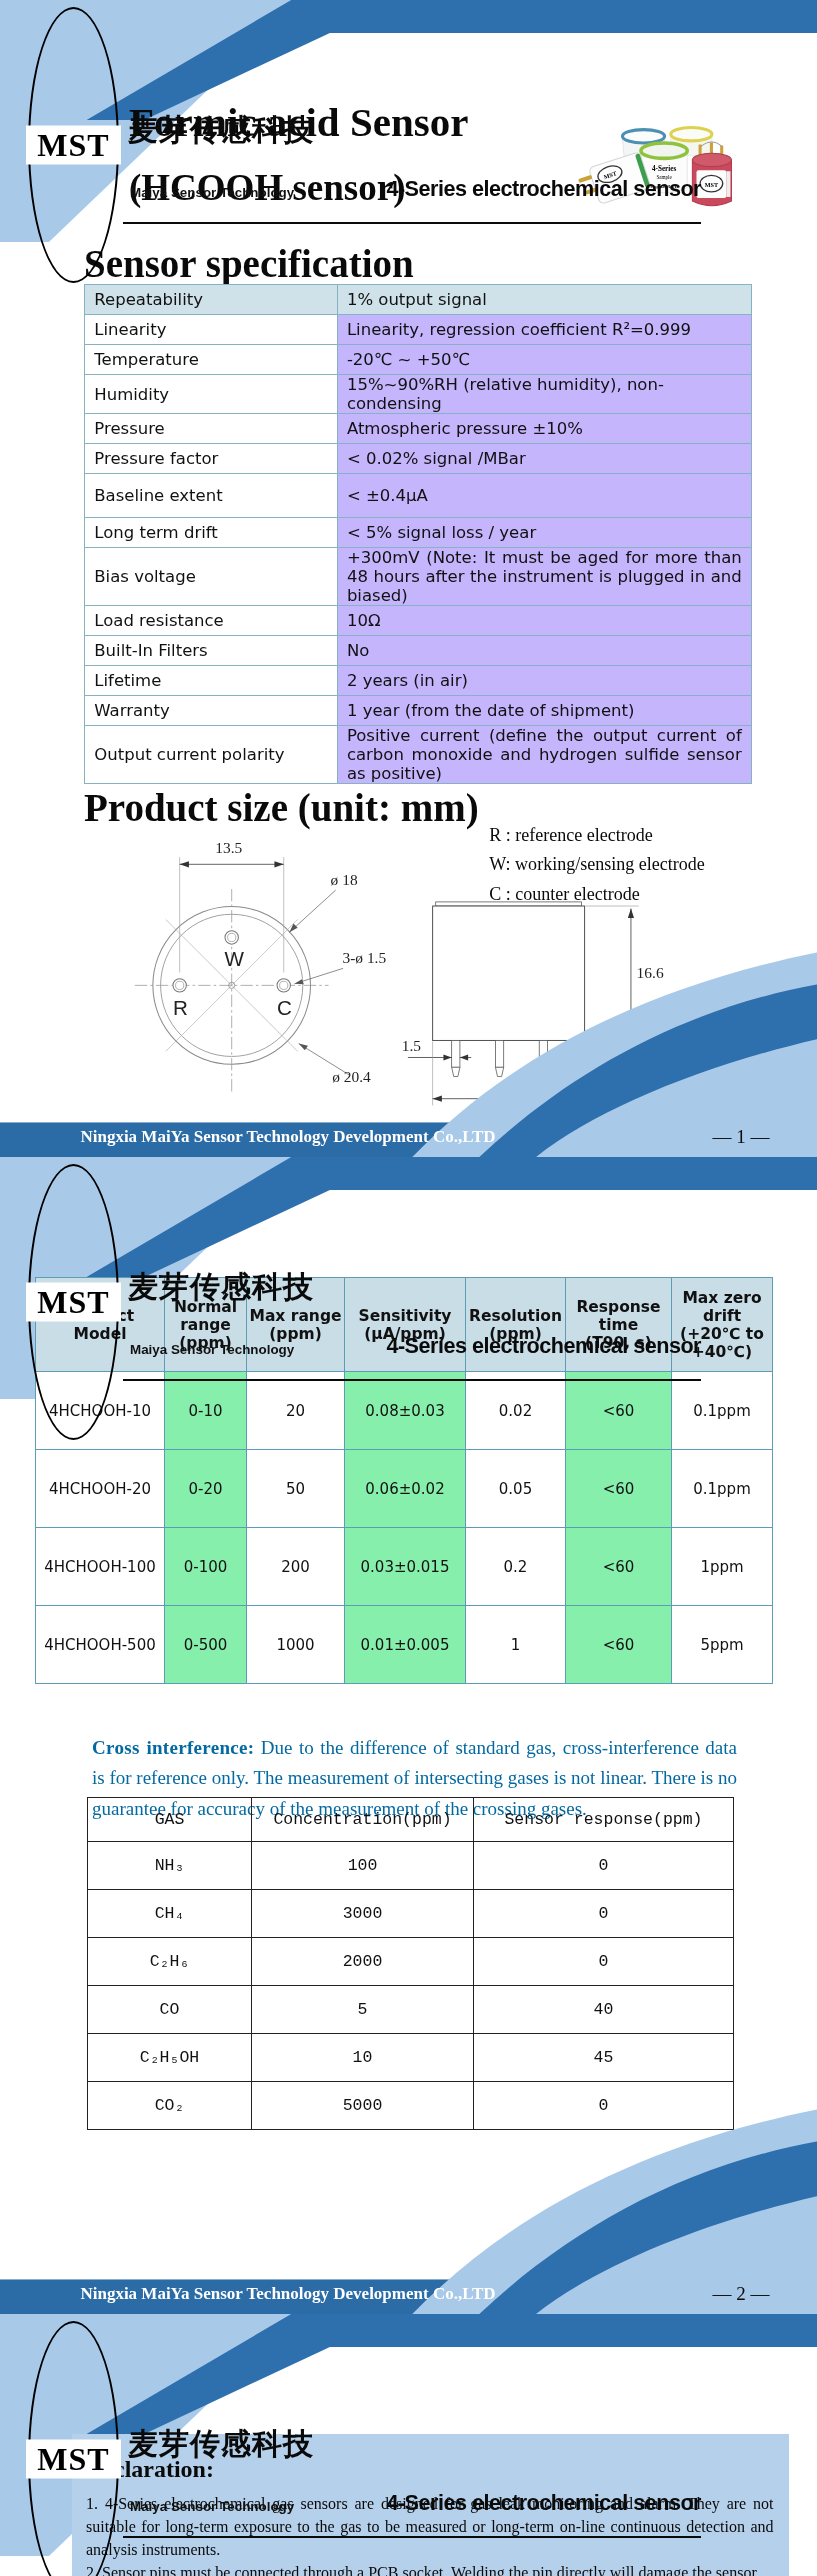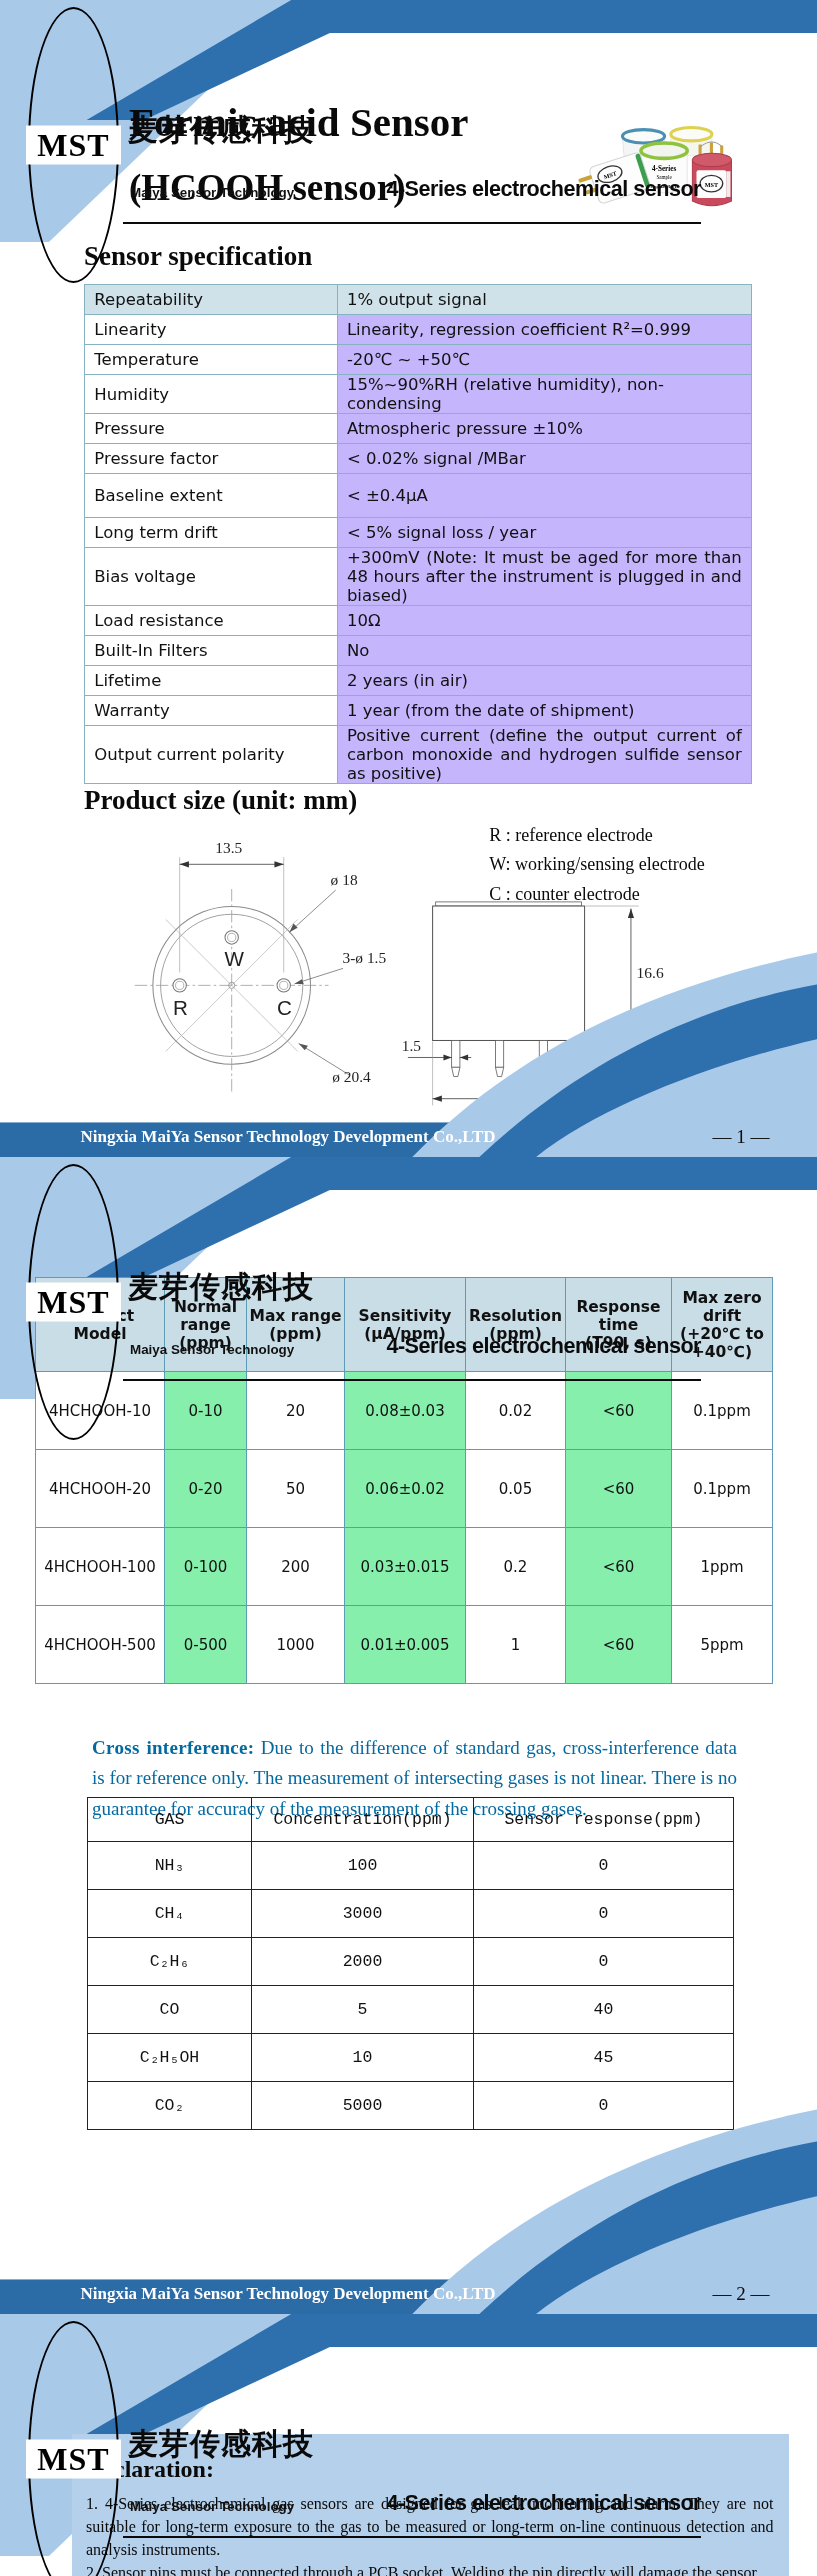--- a/index.html
+++ b/index.html
@@ -22,21 +22,21 @@
   
   .fart{left:0;bottom:0;width:818px;height:214px;}
   .fco{left:77px;top:1127px;width:422px;text-align:center;font-family:"Liberation Serif",serif;
        font-weight:bold;font-size:17px;color:#fff;z-index:4;}
   .fpg{left:705px;top:1126px;width:72px;text-align:center;font-family:"Liberation Serif",serif;
        font-size:19px;color:#0a0a0a;z-index:4;}
 
   
   .t1{left:129px;top:98px;font-family:"Liberation Serif",serif;font-weight:bold;font-size:41px;color:#0a0a0a;}
   .t2{left:129px;top:166px;font-family:"Liberation Serif",serif;font-weight:bold;font-size:37px;color:#0a0a0a;}
-  .h2{font-family:"Liberation Serif",serif;font-weight:bold;font-size:27px;color:#0a0a0a;}
+  .h2{font-family:"Liberation Serif",serif;font-weight:bold;font-size:39px;color:#0a0a0a;}
   .spec{left:84px;top:284px;width:668px;border-collapse:collapse;table-layout:fixed;
         font-family:"DejaVu Sans","Liberation Sans",sans-serif;font-size:16.5px;color:#111;}
   .spec td{border:1px solid #86b3c2;padding:0 9.3px;vertical-align:middle;}
   .spec tr{height:30px;}
   .spec td.k{width:233px;background:#fff;margin-top:13px;}
   .spec tr.hd td{background:#cfe1e9;}
   .spec td.v{background:#c4b5fd;}
   .spec td.j{text-align:justify;margin-top:24px;}
 
   

